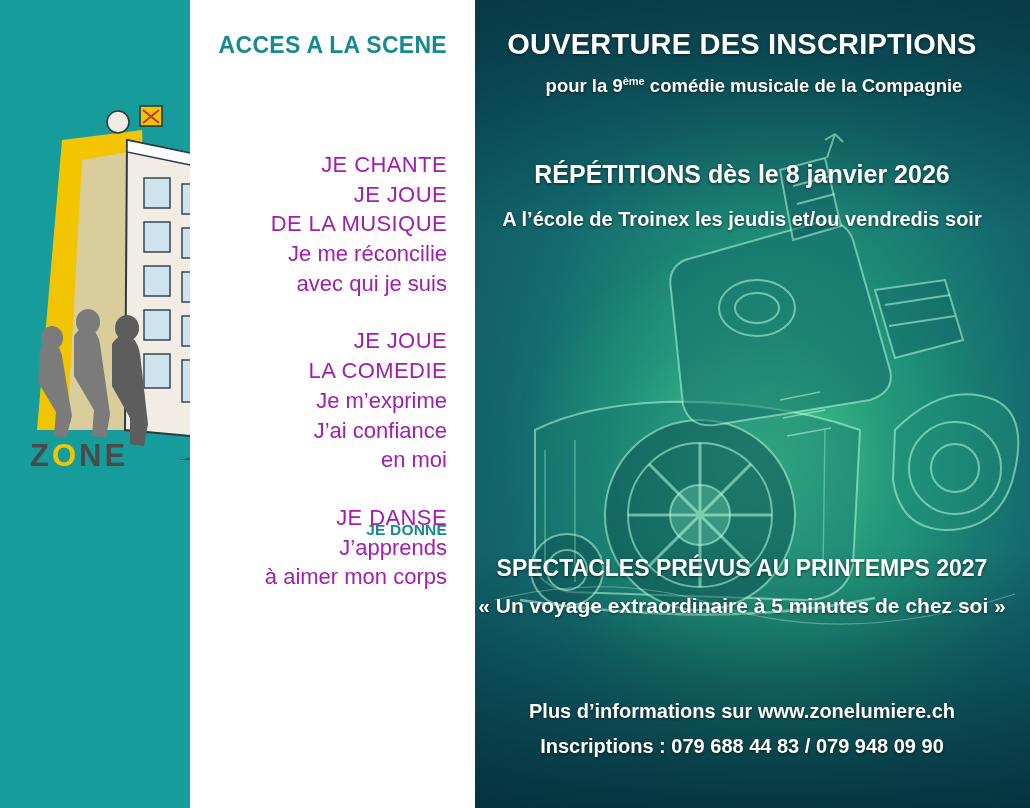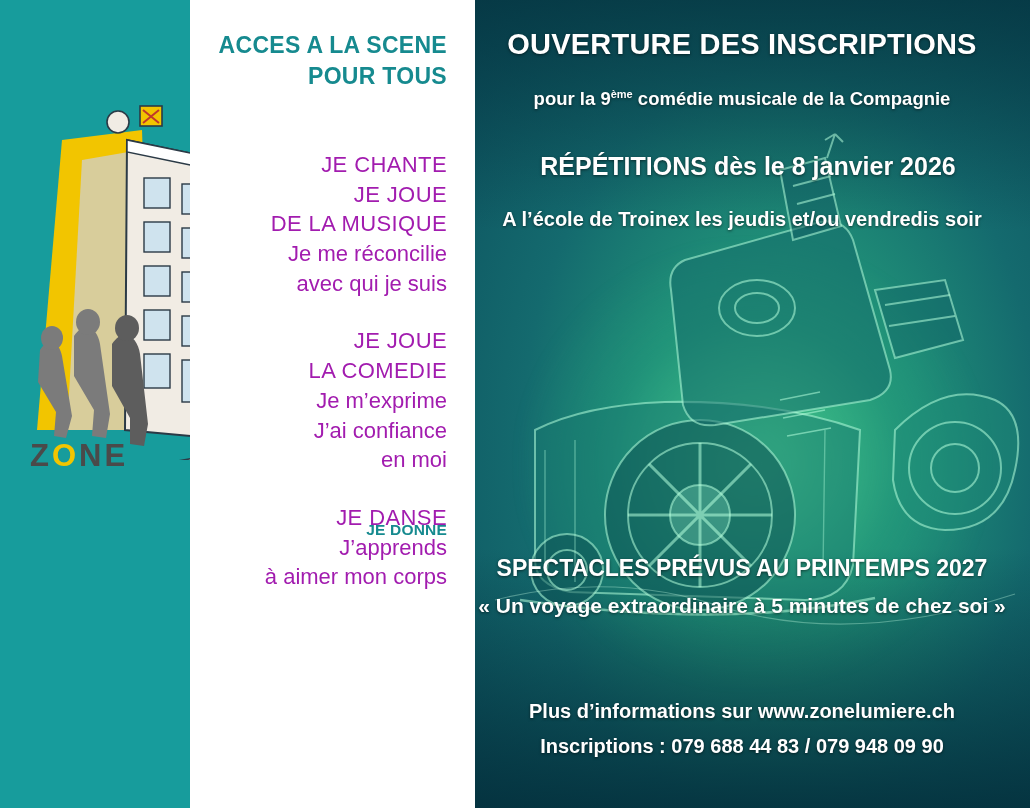--- a/index.html
+++ b/index.html
@@ -148,30 +148,30 @@
     color: #ffffff;
     text-shadow: 0 1px 3px rgba(0,0,0,0.55);
   }
   .t-title {
     top: 28px;
     font-size: 29px;
     font-weight: bold;
     letter-spacing: 0.2px;
   }
   .t-sub {
-    top: 88px;
+    top: 75px;
     font-size: 18.5px;
     font-weight: bold;
+    padding-left: 12px;
   }
   .t-sub sup { font-size: 11px; }
   .t-rep {
-    top: 152px;
+    top: 160px;
     font-size: 25px;
     font-weight: bold;
-    margin-left: 6px;
   }
   .t-rep2 {
     top: 205px;
     font-size: 20px;
     font-weight: bold;
     line-height: 1.45;
   }
   .t-spect {
     top: 555px;
     font-size: 23px;
@@ -253,21 +253,20 @@
   </div>
 
   <div class="logo-text">
     <div class="logo-line logo-line1"><span>Z</span><span class="logo-o">O</span><span>NE</span></div>
   </div>
 
   <div class="left-col">
 
     <div class="heading">
       <div>ACCES A LA SCENE</div>
-      <div>POUR TOUS</div>
     </div>
 
     <div class="stanzas">
 
       <div class="stanza">
         <div class="ln caps">JE CHANTE</div>
         <div class="ln caps">JE JOUE</div>
         <div class="ln caps">DE LA MUSIQUE</div>
         <div class="ln">Je me réconcilie</div>
         <div class="ln">avec qui je suis</div>

